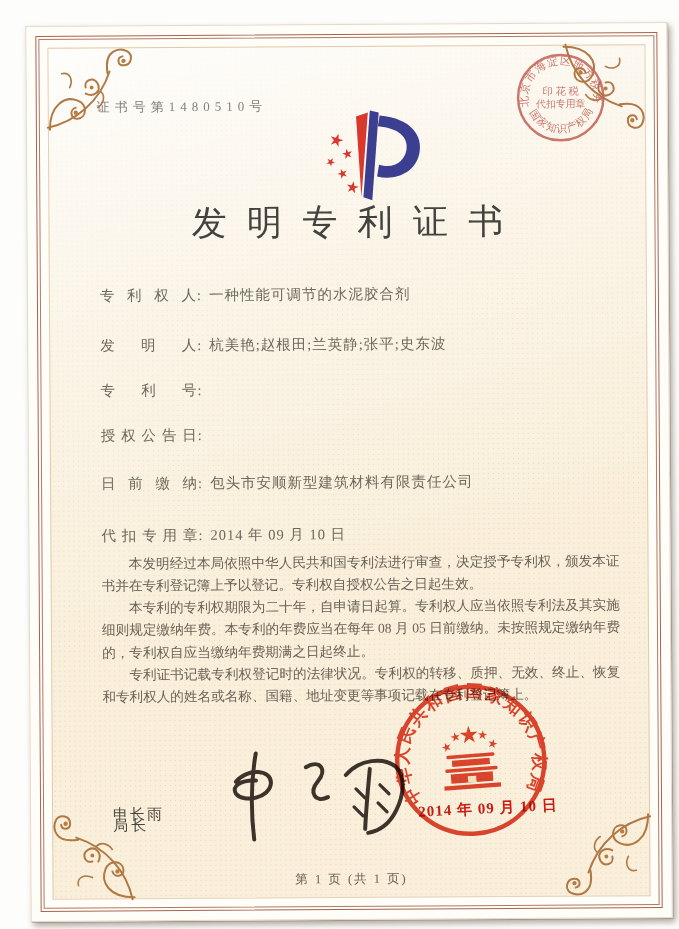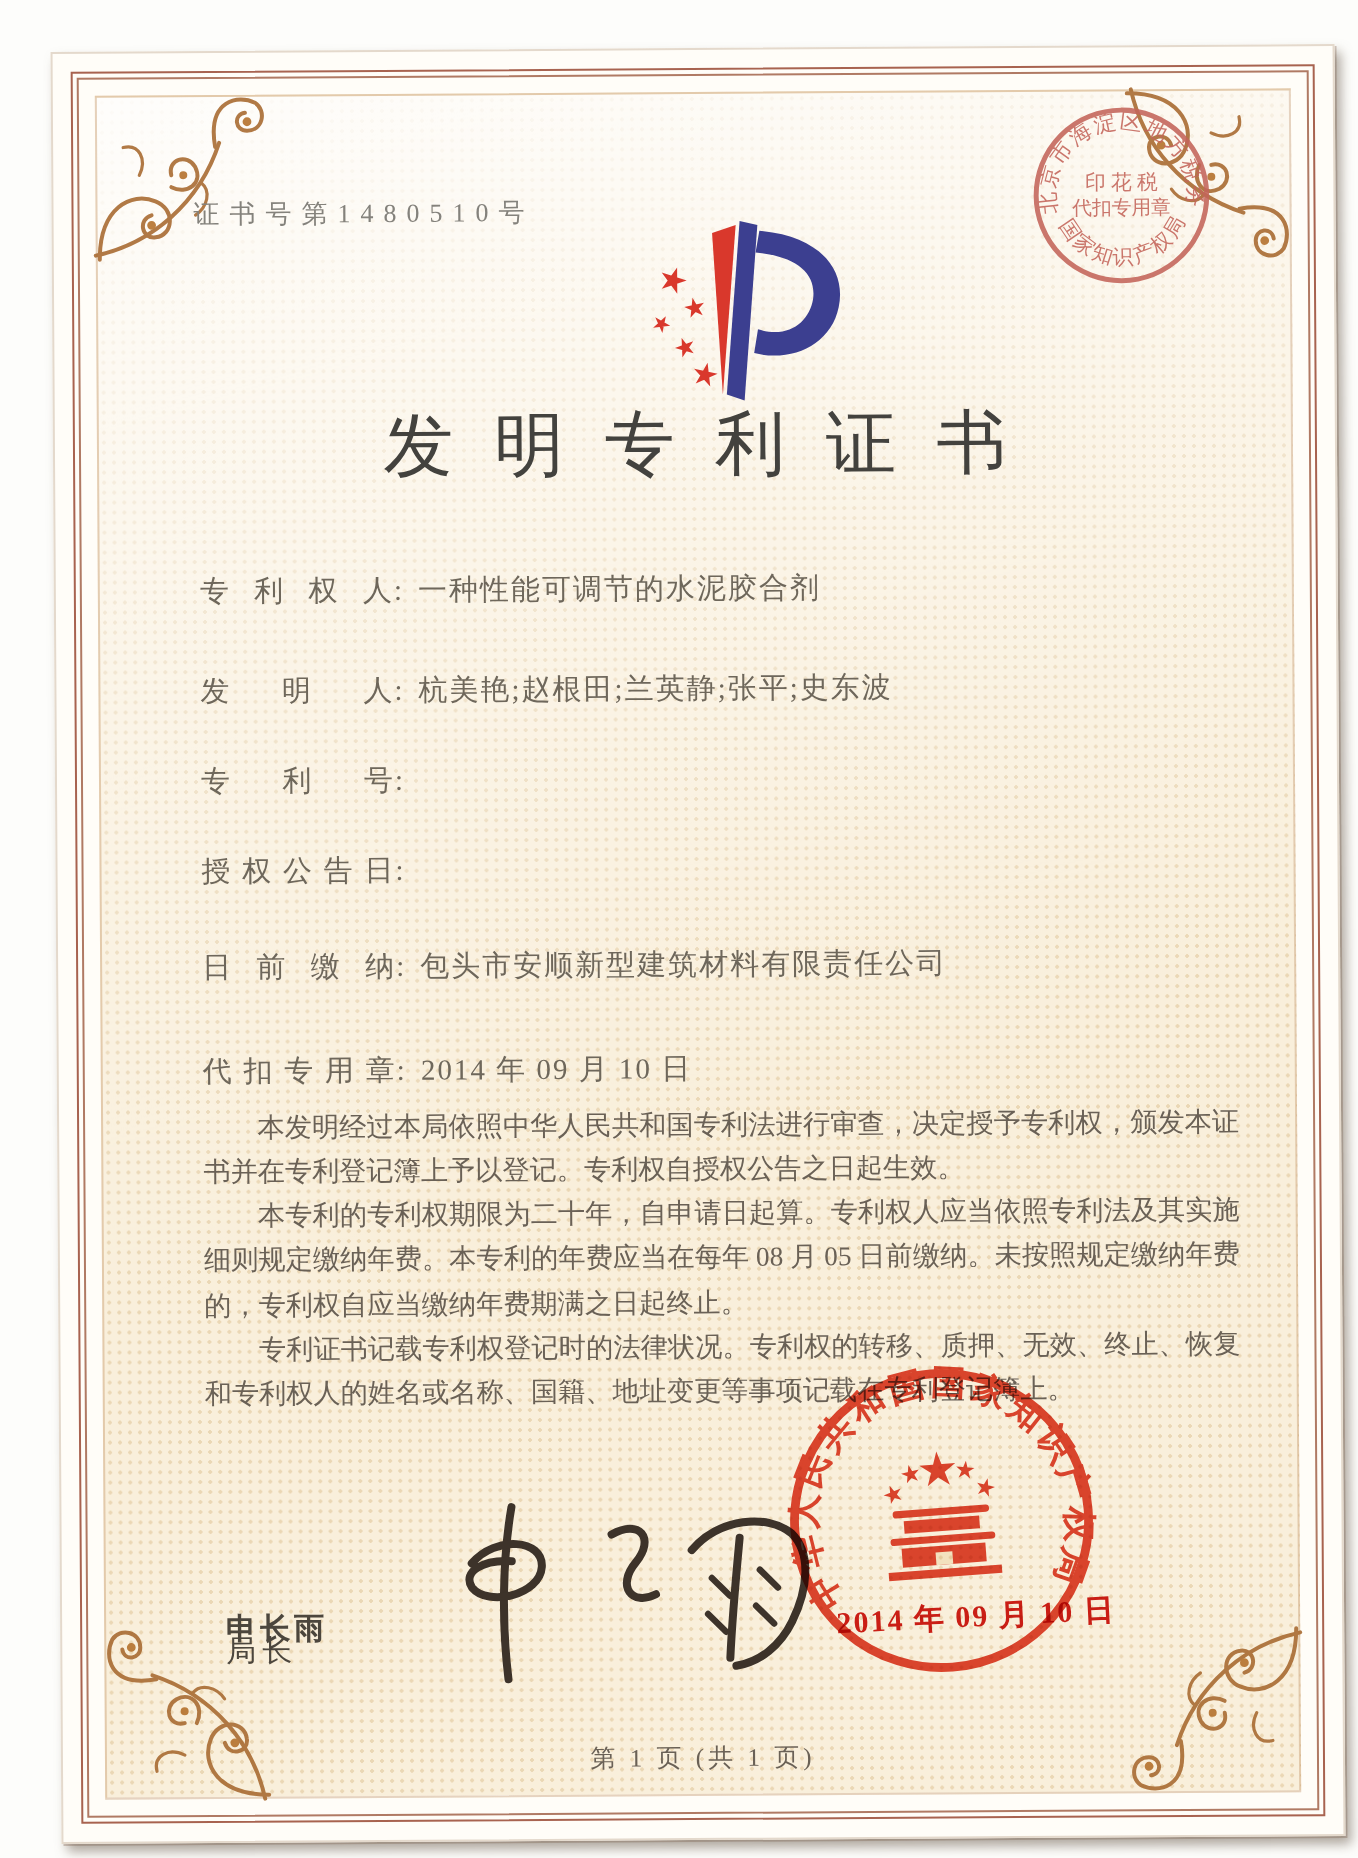--- a/index.html
+++ b/index.html
@@ -40,21 +40,21 @@
   .frow .colon { margin:0 8px 0 1px; }
   .frow .val { letter-spacing:1px; }
   .r0{position:absolute; top:0;} .r1{position:absolute; top:50px;} .r2{position:absolute; top:95px;}
   .r3{position:absolute; top:140px;} .r4{position:absolute; top:188px;} .r5{position:absolute; top:240px;}
 
   .body-text { position:absolute; left:50px; top:505px; width:518px; color:#6a6156;
                font-size:13.6px; line-height:1.63; text-align:justify; }
   .body-text p { text-indent:2em; margin:0; }
 
   .director-title { position:absolute; left:60px; top:768px; font-size:15px; color:#4c463d; letter-spacing:3px; }
-  .director-name  { position:absolute; left:60px; top:757px; font-size:15px; color:#4c463d; letter-spacing:2px;font-weight:bold; }
+  .director-name  { position:absolute; left:60px; top:757px; font-size:15px; color:#4c463d; letter-spacing:2px; }
   .signature { position:absolute; left:165px; top:690px; width:200px; height:120px; }
 
   .tax-stamp { position:absolute; left:482px; top:22px; width:104px; height:104px; opacity:0.88; }
   .big-seal  { position:absolute; left:356px; top:652px; width:168px; height:168px;
                mix-blend-mode:multiply; opacity:0.93; transform:rotate(-4deg); }
   .seal-date { position:absolute; left:372px; top:775px; width:170px; text-align:center;
                color:#cf2018; font-size:15px; font-weight:bold; letter-spacing:1px;
                transform:rotate(-2.5deg); mix-blend-mode:multiply; }
   .footer { position:absolute; left:0; top:824px; width:100%; text-align:center;
             font-size:12.5px; color:#6a6156; letter-spacing:2px; }

